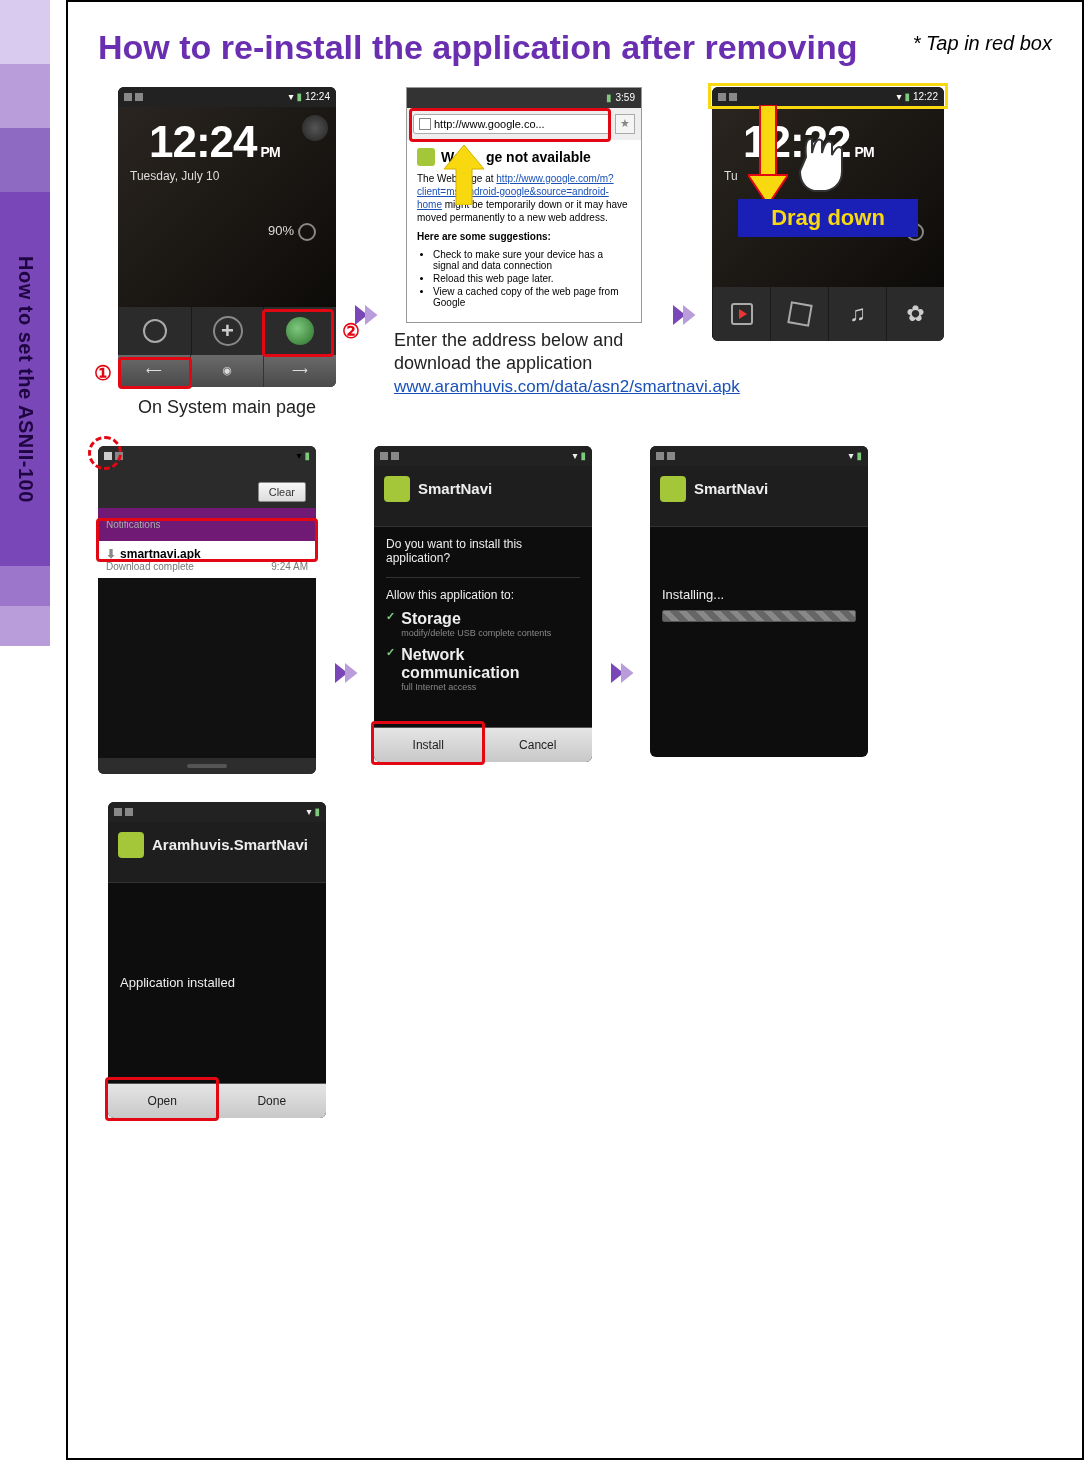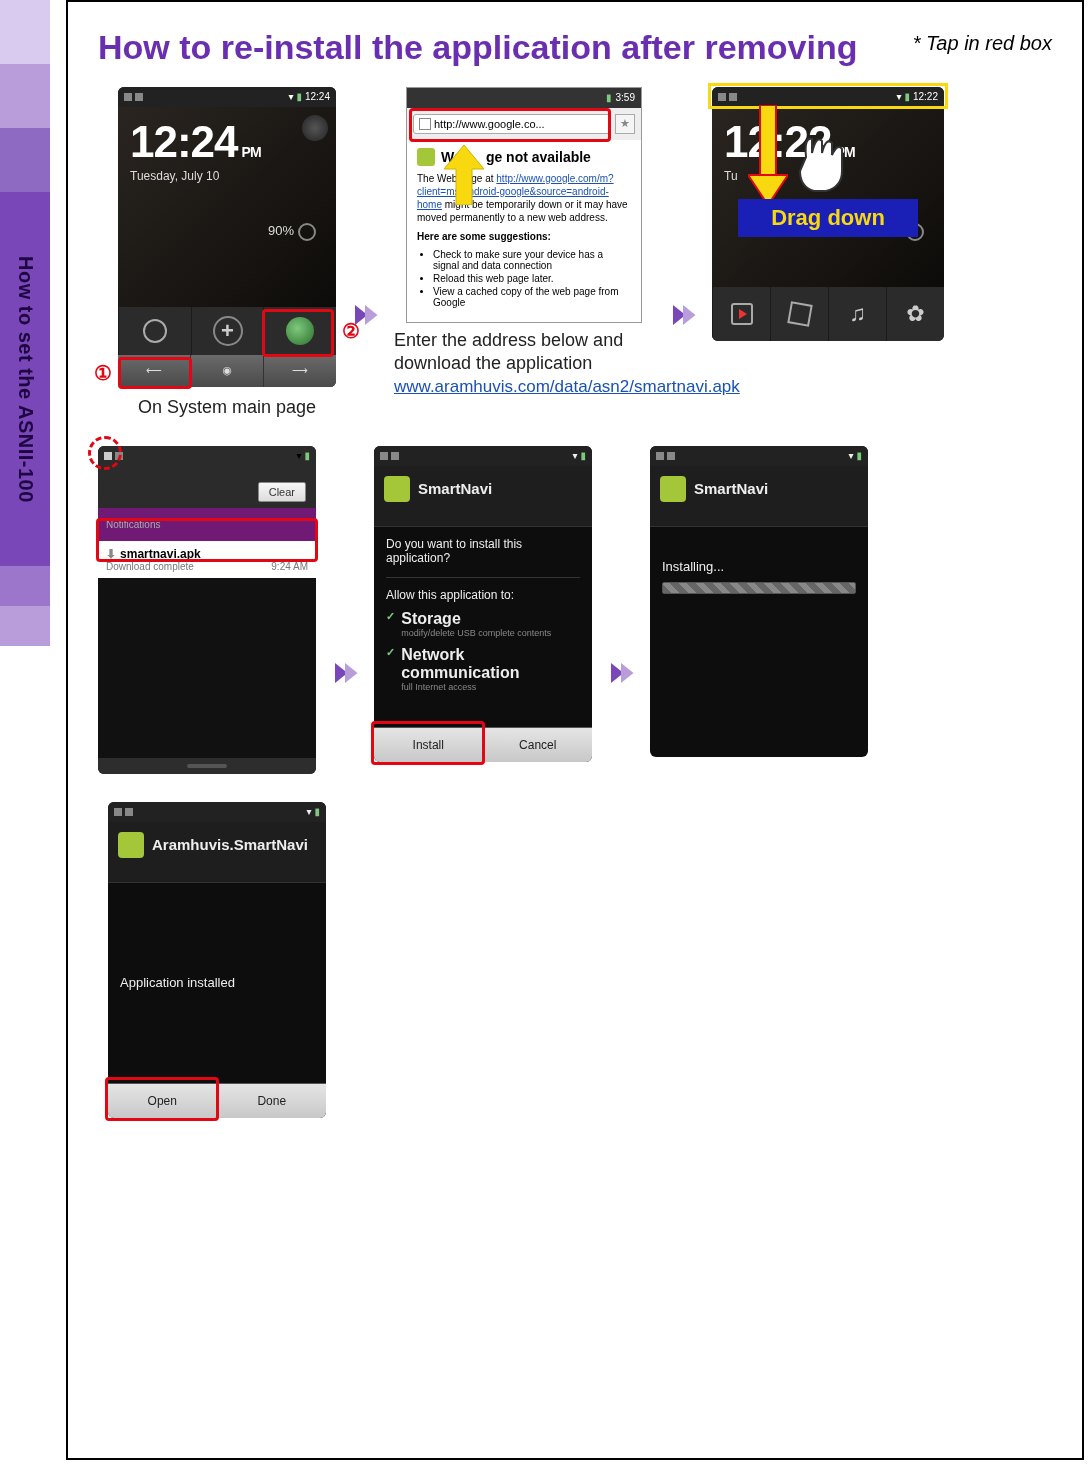--- a/index.html
+++ b/index.html
@@ -25,21 +25,21 @@
   .step { display: flex; flex-direction: column; align-items: center; position: relative; }
   .arrow { align-self: center; margin: 0 4px; }
   .arrow svg { width: 30px; height: 30px; }
 
   .phone { width: 218px; background: #111; border-radius: 6px; overflow: hidden; color: #fff; font-size: 11px; position: relative; }
   .statusbar { background: #222; height: 20px; display: flex; justify-content: space-between; align-items: center; padding: 0 6px; font-size: 10px; }
   .statusbar .sr { display: flex; gap: 3px; align-items: center; }
   .sb-icon { width: 8px; height: 8px; background: #888; }
 
   .clockscreen { padding: 10px 12px; background: linear-gradient(135deg, #2a2520, #0d0b09); height: 200px; position: relative; }
-  .bigtime { font-size: 44px; font-weight: bold; letter-spacing: -1px; color: #fff; }
+  .bigtime { font-size: 44px; font-weight: bold; letter-spacing: -1px; color: #fff; margin-left: 19px; }
   .bigtime .ampm { font-size: 14px; font-weight: bold; margin-left: 4px; }
   .datetext { font-size: 12px; color: #ddd; margin-top: 2px; }
   .batt { position: relative; margin-top: 40px; text-align: right; color: #ddd; font-size: 13px; padding-right: 8px; }
   .batt .sync { display:inline-block; width:18px; height:18px; border:2px solid #888; border-radius:50%; vertical-align:middle; margin-left:4px; position:relative;}
   .gear { position:absolute; top:8px; right:8px; width:26px; height:26px; border-radius:50%; background: radial-gradient(#555,#222); }
 
   .dockrow { display:flex; height:48px; background:#2b2b2b; }
   .dockrow .dockcell { flex:1; display:flex; align-items:center; justify-content:center; border-left:1px solid #1a1a1a; position:relative;}
   .dockrow .alarm::before{content:""; width:20px; height:20px; border:2px solid #aaa; border-radius:50%;}
   .dockrow .plus::before{content:"+"; color:#ccc; font-size:22px; font-weight:bold; width:26px; height:26px; border:2px solid #888; border-radius:50%; display:flex; align-items:center; justify-content:center;}
@@ -364,21 +364,21 @@
             </div>
           <div class="sr">
               <span>▾</span>
               <span style="color:#7ec97e;">▮</span>
             </div>
         </div>
         <div class="ihead">
           <div class="aicon"></div>
           <div class="ititle">SmartNavi</div>
         </div>
-        <div class="ibody" style="min-height:230px; padding-top:32px;">
+        <div class="ibody" style="min-height:230px; padding-top:60px;">
           <div style="font-size:13px;">Installing...</div>
           <div class="progress"></div>
         </div>
       </div>
     </div>
   </div>
 
   <div class="row">
     <div class="step overlay-container" style="margin-left:10px;">
       <div class="installer">

